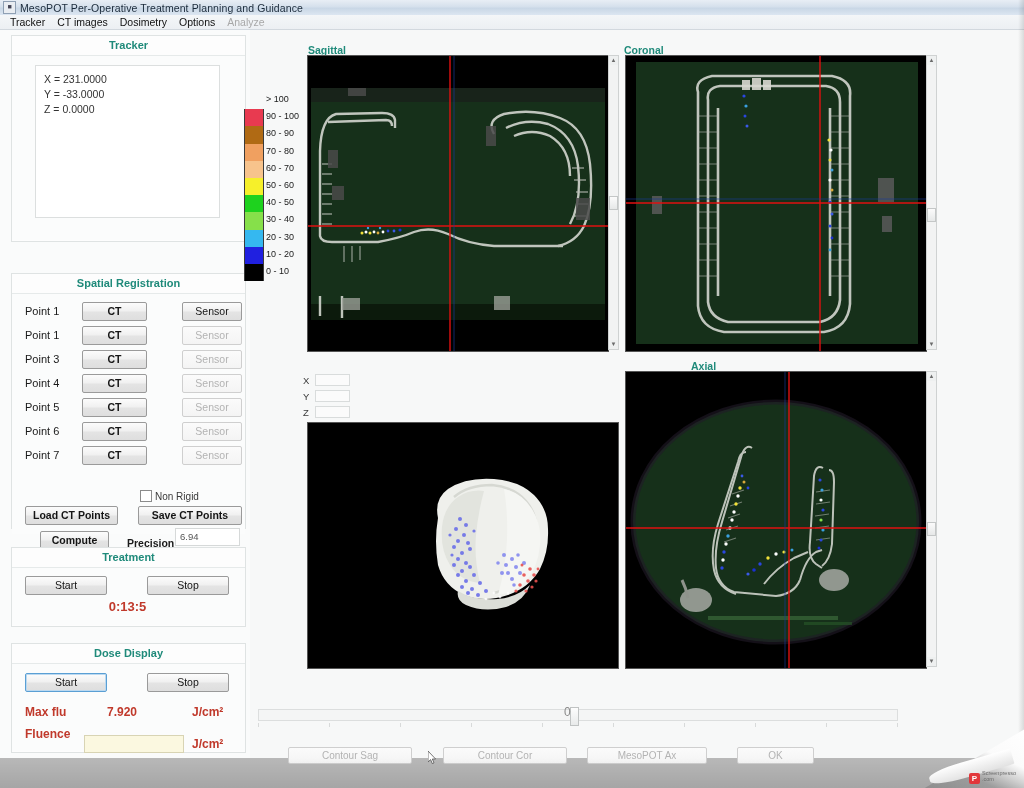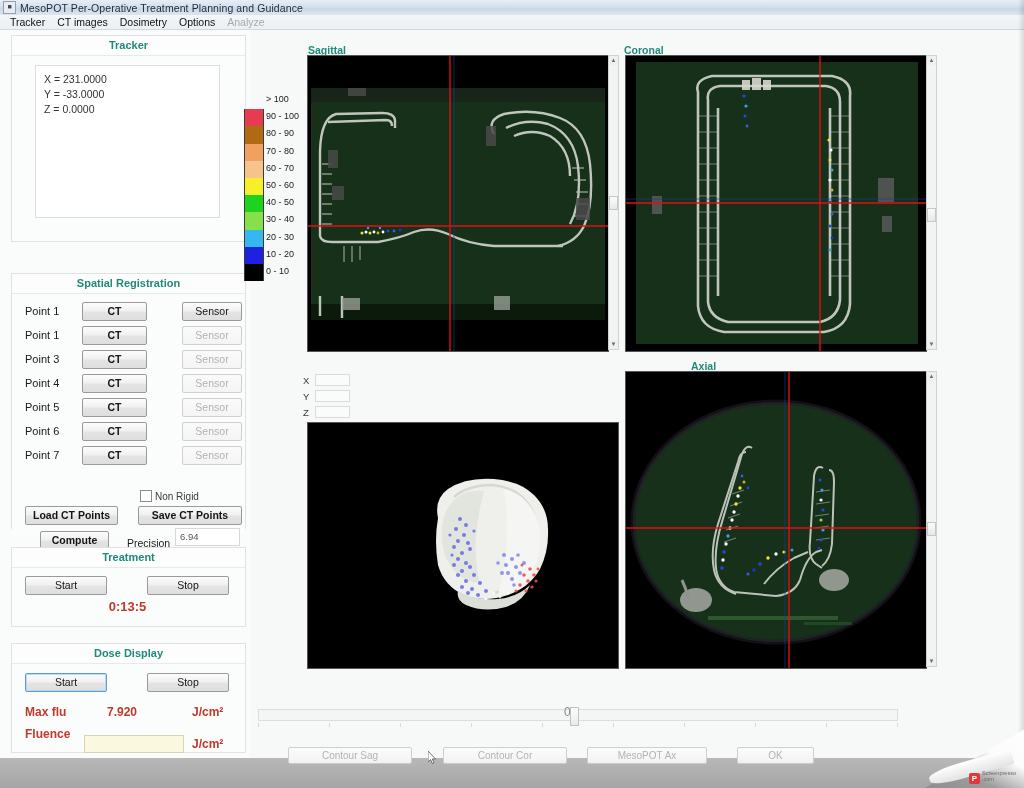--- a/index.html
+++ b/index.html
@@ -78,21 +78,21 @@
   .btn.focus{border:1px solid #5a9fd4;box-shadow:0 0 0 1px #bcd9f0 inset;}
   .btn-ct{position:absolute;left:70px;top:1px;width:65px;height:19px;line-height:17px;font-weight:bold;}
   .btn-sensor{position:absolute;left:170px;top:1px;width:60px;height:19px;line-height:17px;}
 
   .nonrigid{position:absolute;left:128px;top:196px;font-size:10px;color:#3a3a3a;display:flex;align-items:center;}
   .cbx{width:10px;height:10px;border:1px solid #8b8b8b;background:#fff;margin-right:3px;display:inline-block;}
 
   .btn-load{position:absolute;left:13px;top:212px;width:93px;height:19px;line-height:17px;font-weight:bold;}
   .btn-save{position:absolute;left:126px;top:212px;width:104px;height:19px;line-height:17px;font-weight:bold;}
   .btn-compute{position:absolute;left:28px;top:237px;width:69px;height:19px;line-height:17px;font-weight:bold;}
-  .precision-lbl{position:absolute;left:115px;top:243px;font-size:10.5px;font-weight:normal;color:#1a1a1a;}
+  .precision-lbl{position:absolute;left:115px;top:243px;font-size:10.5px;font-weight:bold;color:#1a1a1a;}
   .precision-box{
     position:absolute;left:163px;top:234px;width:65px;height:18px;
     background:#fff;border:1px solid #d6d9d9;font-size:9.5px;color:#555;
     padding:2px 4px;box-sizing:border-box;
   }
 
   
   #grp-treat{top:517px;height:78px;}
   .btn-wide{width:82px;height:19px;line-height:17px;font-size:10.5px;}
   .tr-start{position:absolute;left:13px;top:8px;}

